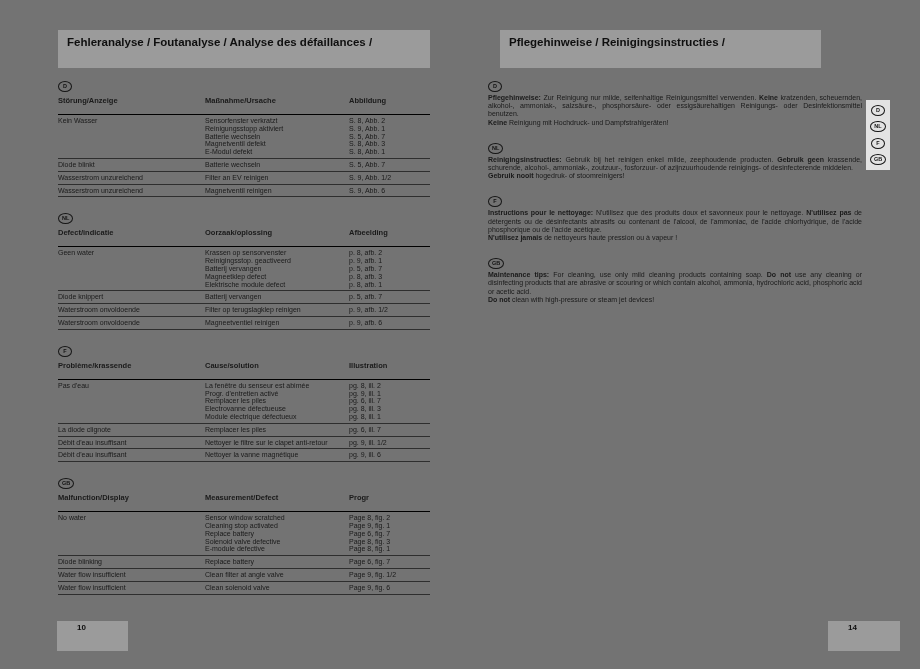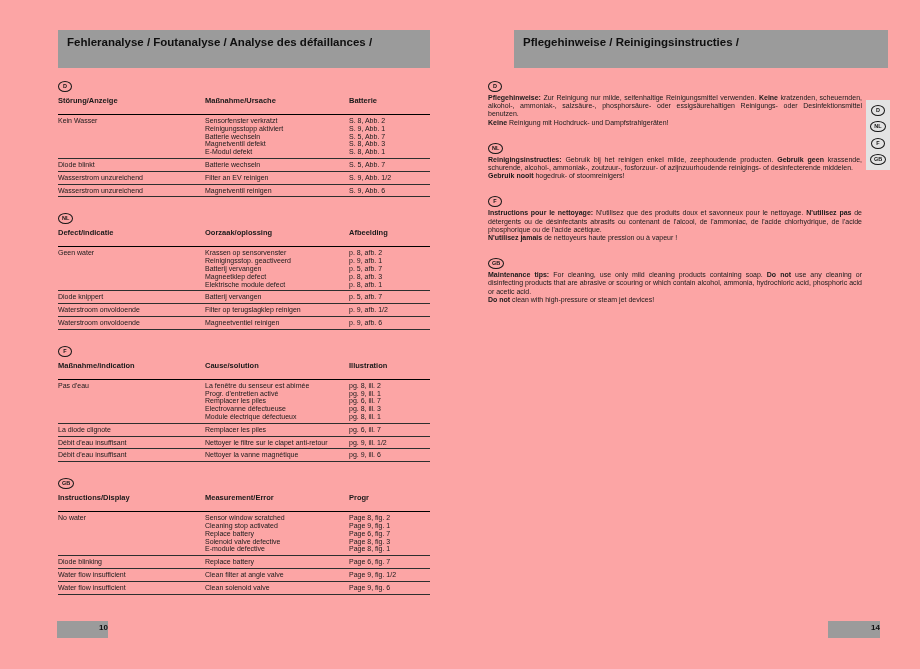--- a/index.html
+++ b/index.html
@@ -1,24 +1,24 @@
 <!DOCTYPE html>
 <html><head>
 <meta charset="utf-8">
 <style>
   html,body{margin:0;padding:0;background:#ffffff;}
-  .sheet{position:relative;width:920px;height:669px;background:#fca5a5;overflow:hidden;
+  .sheet{position:relative;width:920px;height:669px;background:#737373;overflow:hidden;
          font-family:"Liberation Sans",sans-serif;color:#1a1a1a;}
 
   
   .header-bar{position:absolute;top:30px;height:38px;background:#9b9b9b;color:#0f0f0f;
               font-weight:bold;font-size:11.5px;line-height:14px;
               padding:5px 0 0 9px;box-sizing:border-box;}
   #left-header{left:58px;width:372px;}
-  #right-header{left:514px;width:374px;}
+  #right-header{left:500px;width:321px;}
 
   
   #left-col{position:absolute;left:58px;top:74px;width:372px;}
   #right-col{position:absolute;left:488px;top:74px;width:374px;}
 
   
   .badge{display:inline-block;border:1px solid #161616;border-radius:50%;
          font-weight:bold;font-size:5.5px;line-height:7px;padding:1px 3px;
          min-width:6px;text-align:center;background:transparent;color:#111;}
 
@@ -37,22 +37,22 @@
   .note-section{margin-bottom:9px;}
   .note-section .badge{margin-bottom:2px;}
   .note{margin:0;font-size:7px;line-height:8.2px;text-align:justify;}
   .note b{font-weight:bold;}
 
   
   #side-tab{position:absolute;left:866px;top:100px;width:24px;height:70px;background:#e3e3e3;
             display:flex;flex-direction:column;align-items:center;justify-content:space-evenly;}
 
   
-  .pageno{position:absolute;top:621px;height:17px;background:#9b9b9b;color:#0f0f0f;
-          font-size:8px;font-weight:bold;text-align:right;line-height:13px;}
+  .pageno{position:absolute;top:621px;height:30px;background:#9b9b9b;color:#0f0f0f;
+          font-size:8px;font-weight:bold;text-align:left;line-height:13px;padding-left:20px;}
   #pageno-left{left:57px;width:51px;}
   #pageno-right{left:828px;width:52px;}
 </style>
 </head>
 <body>
 
 <div class="sheet">
 
   <div class="header-bar" id="left-header">
     <div>Fehleranalyse / Foutanalyse / Analyse des défaillances /</div>
@@ -66,21 +66,21 @@
       <div class="table-section"><span class="badge">D</span><table class="ftable">
           <colgroup>
             <col style="width: 147px;">
             <col style="width: 144px;">
             <col style="width: 81px;">
           </colgroup>
           <thead>
             <tr>
               <th>Störung/Anzeige</th>
               <th>Maßnahme/Ursache</th>
-              <th>Batterie</th>
+              <th>Abbildung</th>
             </tr>
           </thead>
           <tbody>
             <tr>
               <td class="c1">Kein Wasser</td>
               <td class="c2">
                 <div class="line">Sensorfenster verkratzt</div>
                 <div class="line">Reinigungsstopp aktiviert</div>
                 <div class="line">Batterie wechseln</div>
                 <div class="line">Magnetventil defekt</div>
@@ -184,21 +184,21 @@
           </tbody>
         </table></div>
       <div class="table-section"><span class="badge">F</span><table class="ftable">
           <colgroup>
             <col style="width: 147px;">
             <col style="width: 144px;">
             <col style="width: 81px;">
           </colgroup>
           <thead>
             <tr>
-              <th>Maßnahme/indication</th>
+              <th>Problème/krassende</th>
               <th>Cause/solution</th>
               <th>Illustration</th>
             </tr>
           </thead>
           <tbody>
             <tr>
               <td class="c1">Pas d'eau</td>
               <td class="c2">
                 <div class="line">La fenêtre du senseur est abimée</div>
                 <div class="line">Progr. d'entretien activé</div>
@@ -244,22 +244,22 @@
           </tbody>
         </table></div>
       <div class="table-section"><span class="badge">GB</span><table class="ftable">
           <colgroup>
             <col style="width: 147px;">
             <col style="width: 144px;">
             <col style="width: 81px;">
           </colgroup>
           <thead>
             <tr>
-              <th>Instructions/Display</th>
-              <th>Measurement/Error</th>
+              <th>Malfunction/Display</th>
+              <th>Measurement/Defect</th>
               <th>Progr</th>
             </tr>
           </thead>
           <tbody>
             <tr>
               <td class="c1">No water</td>
               <td class="c2">
                 <div class="line">Sensor window scratched</div>
                 <div class="line">Cleaning stop activated</div>
                 <div class="line">Replace battery</div>

